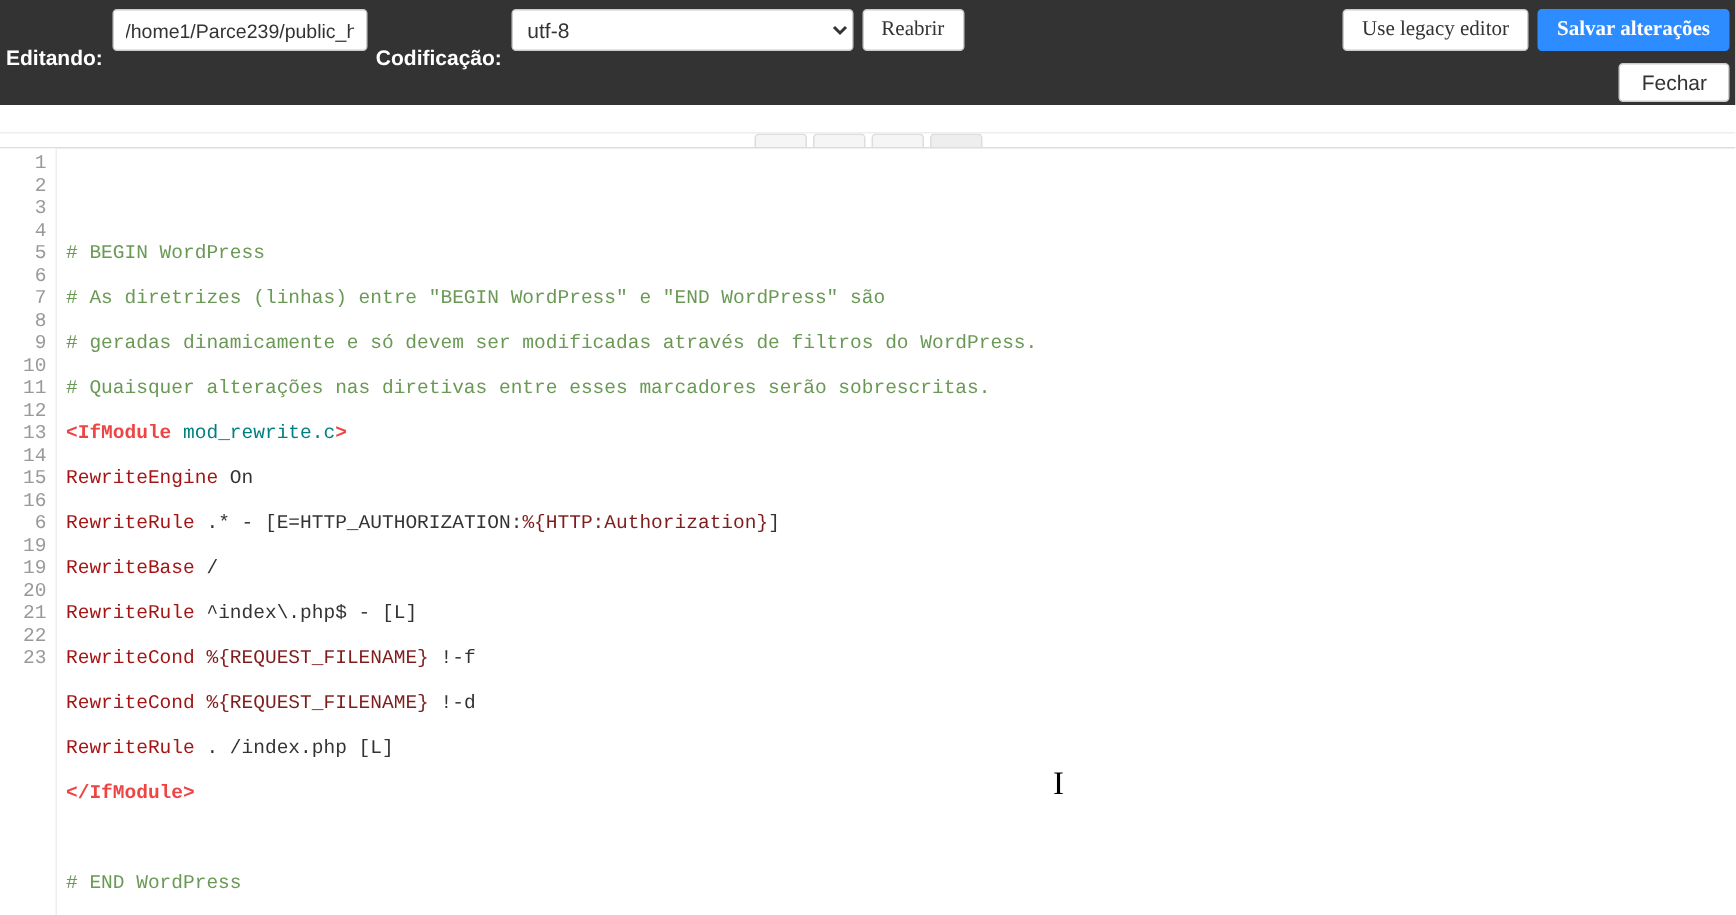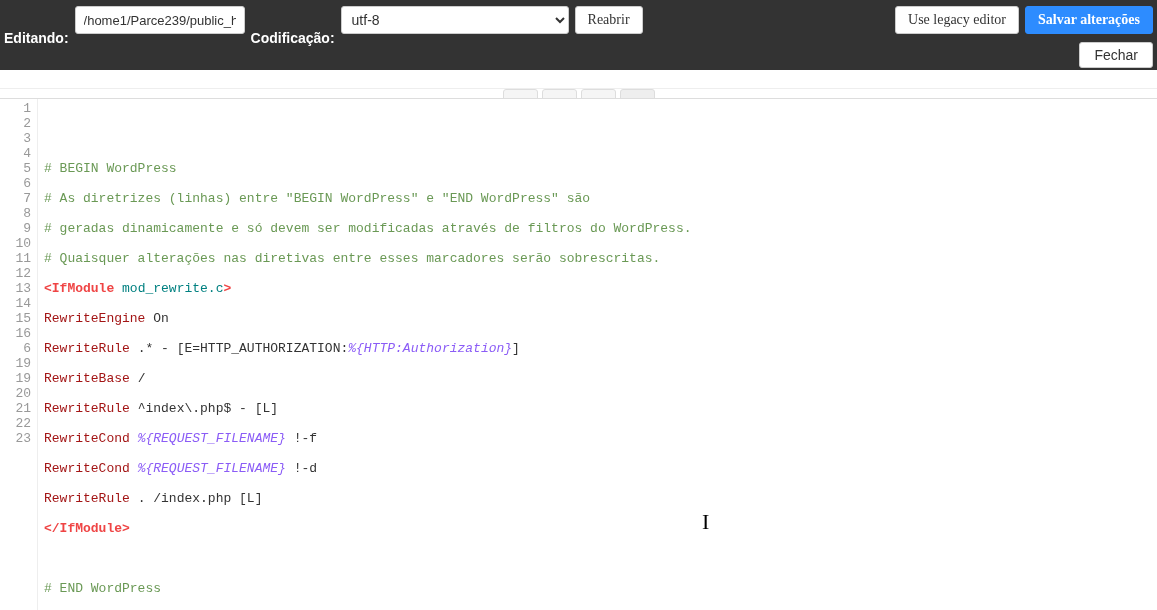--- a/index.html
+++ b/index.html
@@ -142,21 +142,21 @@
       position: relative;
     }
     .code-line {
       height: 15px;
       display: block;
     }
     .comment { color: #6a9955; }
     .tag { color: #ef4444; font-weight: bold; }
     .keyword { color: #a31515; }
     .attr { color: #008080; }
-    .env { color: #8b5cf6; font-style: italic; }
+    .env { color: #7f1d1d; }
     .cursor-caret {
       position: absolute;
       left: 664px;
       top: 415px;
       font-family: Georgia, serif;
       font-size: 22px;
       color: #000;
       pointer-events: none;
     }
   </style>

